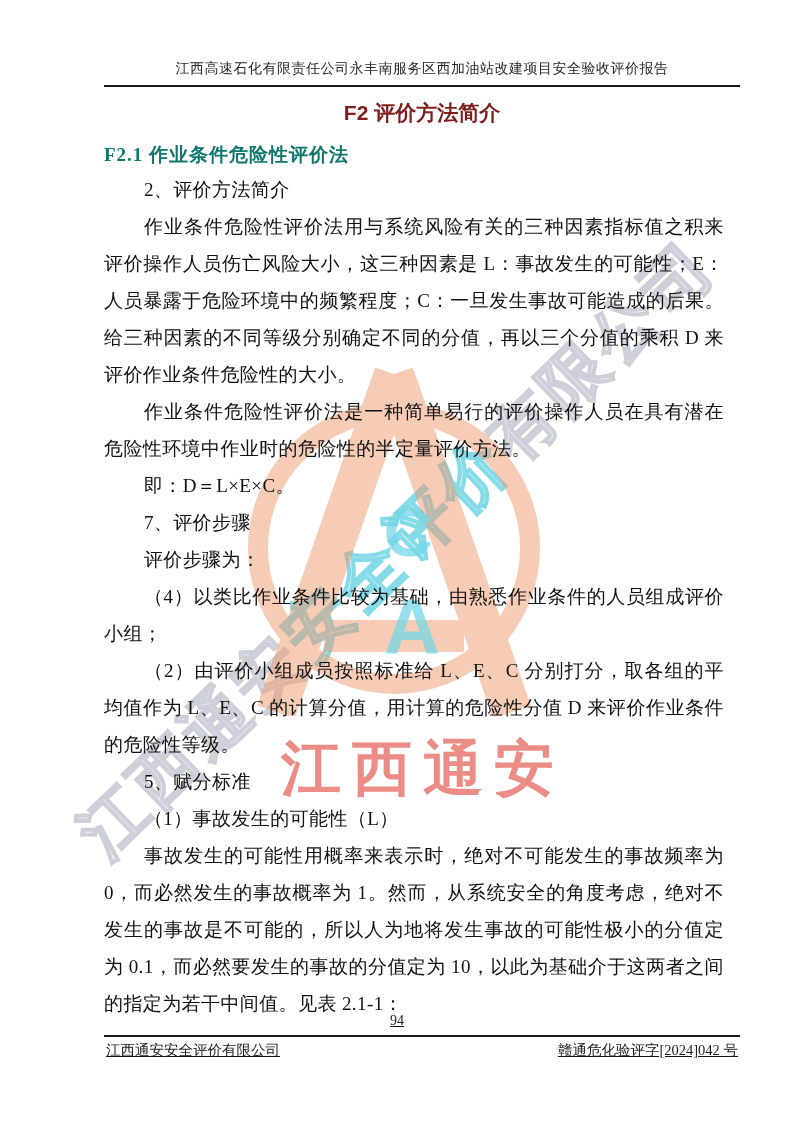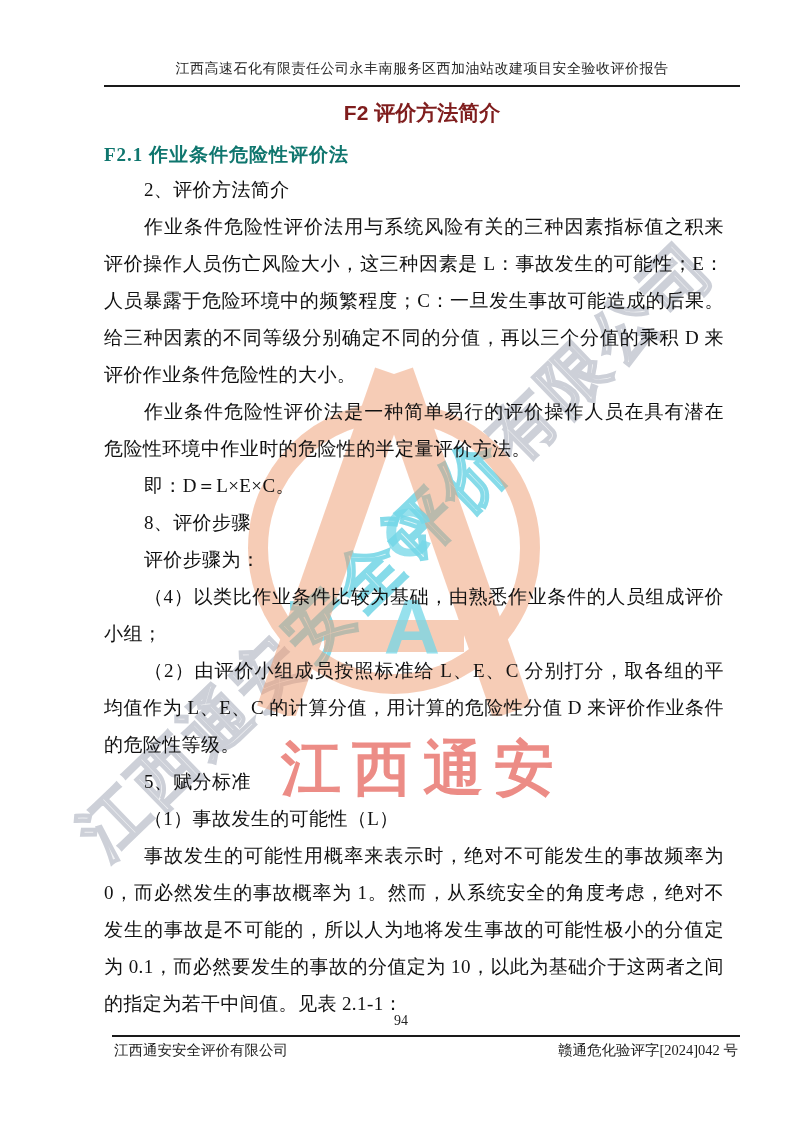--- a/index.html
+++ b/index.html
@@ -71,21 +71,21 @@
   }
 
   .body-text{
     margin:3px 70px 0 104px;
     font-size:19px;line-height:37px;
     letter-spacing:0.4px;
     text-align:justify;
   }
   .body-text p{margin:0;text-indent:2.1em;}
 
-  .footer{position:absolute;left:8px;right:0;top:1012px;}
+  .footer{position:absolute;left:0;right:0;top:1012px;text-decoration:underline;}
   .page-number{
     text-align:center;font-size:14px;color:#222;height:18px;line-height:18px;
   }
   .footer-rule{
     margin:5px 54px 0 104px;
     border-top:2px solid #1a1a1a;height:0;
   }
   .footer-row{
     margin:4px 56px 0 106px;
     display:flex;justify-content:space-between;
@@ -123,21 +123,21 @@
 
     <h1 class="doc-title">F2 评价方法简介</h1>
 
     <h2 class="section-heading">F2.1 作业条件危险性评价法</h2>
 
     <div class="body-text">
       <p>2、评价方法简介</p>
       <p>作业条件危险性评价法用与系统风险有关的三种因素指标值之积来评价操作人员伤亡风险大小，这三种因素是 L：事故发生的可能性；E：人员暴露于危险环境中的频繁程度；C：一旦发生事故可能造成的后果。给三种因素的不同等级分别确定不同的分值，再以三个分值的乘积 D 来评价作业条件危险性的大小。</p>
       <p>作业条件危险性评价法是一种简单易行的评价操作人员在具有潜在危险性环境中作业时的危险性的半定量评价方法。</p>
       <p>即：D＝L×E×C。</p>
-      <p>8、评价步骤</p>
+      <p>7、评价步骤</p>
       <p>评价步骤为：</p>
       <p>（4）以类比作业条件比较为基础，由熟悉作业条件的人员组成评价小组；</p>
       <p>（2）由评价小组成员按照标准给 L、E、C 分别打分，取各组的平均值作为 L、E、C 的计算分值，用计算的危险性分值 D 来评价作业条件的危险性等级。</p>
       <p>5、赋分标准</p>
       <p>（1）事故发生的可能性（L）</p>
       <p>事故发生的可能性用概率来表示时，绝对不可能发生的事故频率为 0，而必然发生的事故概率为 1。然而，从系统安全的角度考虑，绝对不发生的事故是不可能的，所以人为地将发生事故的可能性极小的分值定为 0.1，而必然要发生的事故的分值定为 10，以此为基础介于这两者之间的指定为若干中间值。见表 2.1-1：</p>
     </div>
 
     <div class="footer">
       <div class="page-number">94</div>

